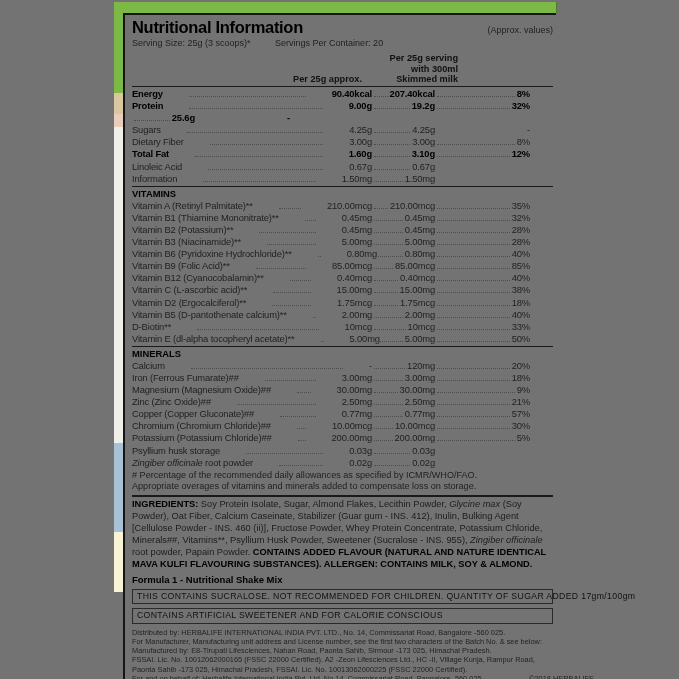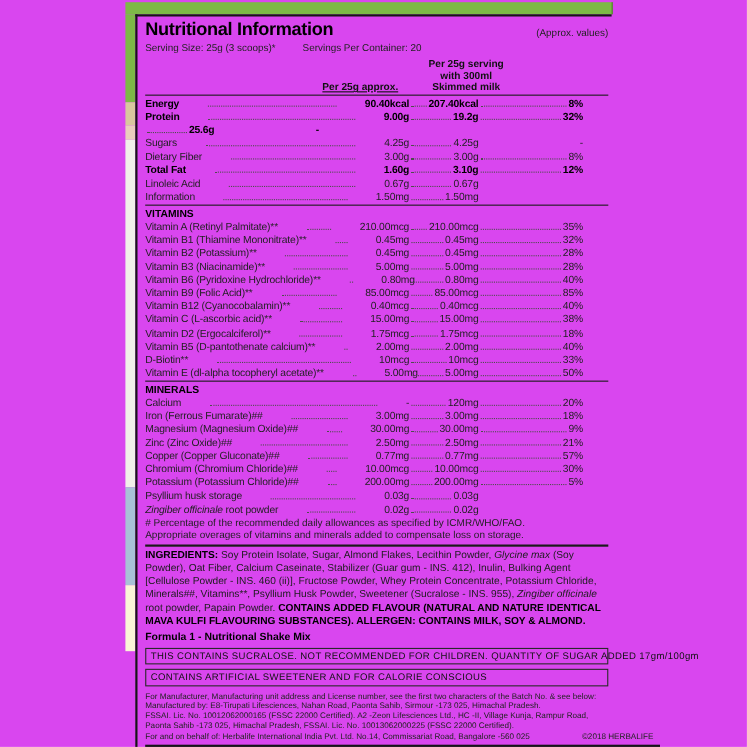--- a/index.html
+++ b/index.html
@@ -1,17 +1,17 @@
 <!DOCTYPE html>
 <html><head>
 <meta charset="utf-8">
 <style>
   html,body{margin:0;padding:0;background:#ffffff;width:679px;height:679px;overflow:hidden;
     font-family:"Liberation Sans", sans-serif;-webkit-font-smoothing:antialiased;}
-  .canvas{position:relative;width:679px;height:679px;background:#d946ef;}
+  .canvas{position:relative;width:679px;height:679px;background:#737373;}
 
   .topbar{position:absolute;left:114px;top:2px;width:442px;height:11px;background:#7db947;
     border-right:1px solid #4e7a2b;}
 
   .side-strip{position:absolute;left:114px;top:13px;width:9px;}
   .side-strip div{width:9px;}
 
   .label-box{position:absolute;left:123px;top:13px;width:433px;
     border-left:2px solid #161616;border-top:2px solid #161616;
     padding:3px 0 0 7px;box-sizing:border-box;}
@@ -19,22 +19,22 @@
 
   .title-row{display:flex;align-items:flex-end;}
   .title{font-weight:bold;font-size:16.5px;letter-spacing:-0.3px;color:#000;}
   .approx{margin-left:auto;font-size:9px;color:#222;padding-bottom:2px;text-align:right;}
   .serving-row{font-size:9px;color:#222;margin-top:1px;}
   .serving-row span{margin-right:22px;}
 
   .col-headers{display:flex;align-items:flex-end;height:36px;font-size:9.2px;font-weight:bold;
     color:#111;line-height:10.6px;margin-top:1px;}
   .ch{display:flex;justify-content:flex-end;align-items:flex-end;}
-  .ch1{width:240px;text-decoration:underline;}.ch2{width:86px;}.ch3{width:95px;}
-  .ch .blk{text-align:center;}
+  .ch1{width:240px;}.ch2{width:86px;}.ch3{width:95px;}
+  .ch .blk{text-align:right;}
   .ch1 .blk{padding-right:10px;}
   .ch3 .blk{padding-right:0;}
 
   hr.rule{border:none;border-top:1.6px solid #1a1a1a;margin:1px 0;}
   hr.thick{border:none;border-top:2.4px solid #1a1a1a;margin:2px 0;}
 
   .row{display:flex;line-height:12.1px;font-size:9.4px;color:#1f1f1f;letter-spacing:-0.15px;}
   .row.b{font-weight:bold;color:#000;}
   .s1{width:240px;display:flex;align-items:baseline;gap:24px;}
   .s2{width:63px;display:flex;align-items:baseline;}
@@ -540,20 +540,21 @@
       <hr class="thick">
 
       <p class="ingredients" id="ingredients"><b>INGREDIENTS:</b><span> Soy Protein Isolate, Sugar, Almond Flakes, Lecithin Powder, </span><i>Glycine max</i><span> (Soy Powder), Oat Fiber, Calcium Caseinate, Stabilizer (Guar gum - INS. 412), Inulin, Bulking Agent [Cellulose Powder - INS. 460 (ii)], Fructose Powder, Whey Protein Concentrate, Potassium Chloride, Minerals##, Vitamins**, Psyllium Husk Powder, Sweetener (Sucralose - INS. 955), </span><i>Zingiber officinale</i><span> root powder, Papain Powder. </span><b>CONTAINS ADDED FLAVOUR (NATURAL AND NATURE IDENTICAL MAVA KULFI FLAVOURING SUBSTANCES). ALLERGEN: CONTAINS MILK, SOY &amp; ALMOND.</b></p>
 
       <div class="formula">Formula 1 - Nutritional Shake Mix</div>
 
       <div class="wbox">THIS CONTAINS SUCRALOSE. NOT RECOMMENDED FOR CHILDREN. QUANTITY OF SUGAR ADDED 17gm/100gm</div>
       <div class="wbox">CONTAINS ARTIFICIAL SWEETENER AND FOR CALORIE CONSCIOUS</div>
 
       <div class="footer" id="footer">
+          <div class="fline">Distributed by: HERBALIFE INTERNATIONAL INDIA PVT. LTD., No. 14, Commissariat Road, Bangalore -560 025.</div>
           <div class="fline">For Manufacturer, Manufacturing unit address and License number, see the first two characters of the Batch No. &amp; see below:</div>
           <div class="fline">Manufactured by: E8-Tirupati Lifesciences, Nahan Road, Paonta Sahib, Sirmour -173 025, Himachal Pradesh.</div>
           <div class="fline">FSSAI. Lic. No. 10012062000165 (FSSC 22000 Certified). A2 -Zeon Lifesciences Ltd., HC -II, Village Kunja, Rampur Road,</div>
           <div class="fline">Paonta Sahib -173 025, Himachal Pradesh, FSSAI. Lic. No. 10013062000225 (FSSC 22000 Certified).</div>
           <div class="fline lastline">
             <span>For and on behalf of: Herbalife International India Pvt. Ltd. No.14, Commissariat Road, Bangalore -560 025</span>
             <span class="copy">©2018 HERBALIFE</span>
           </div>
         </div>
 

